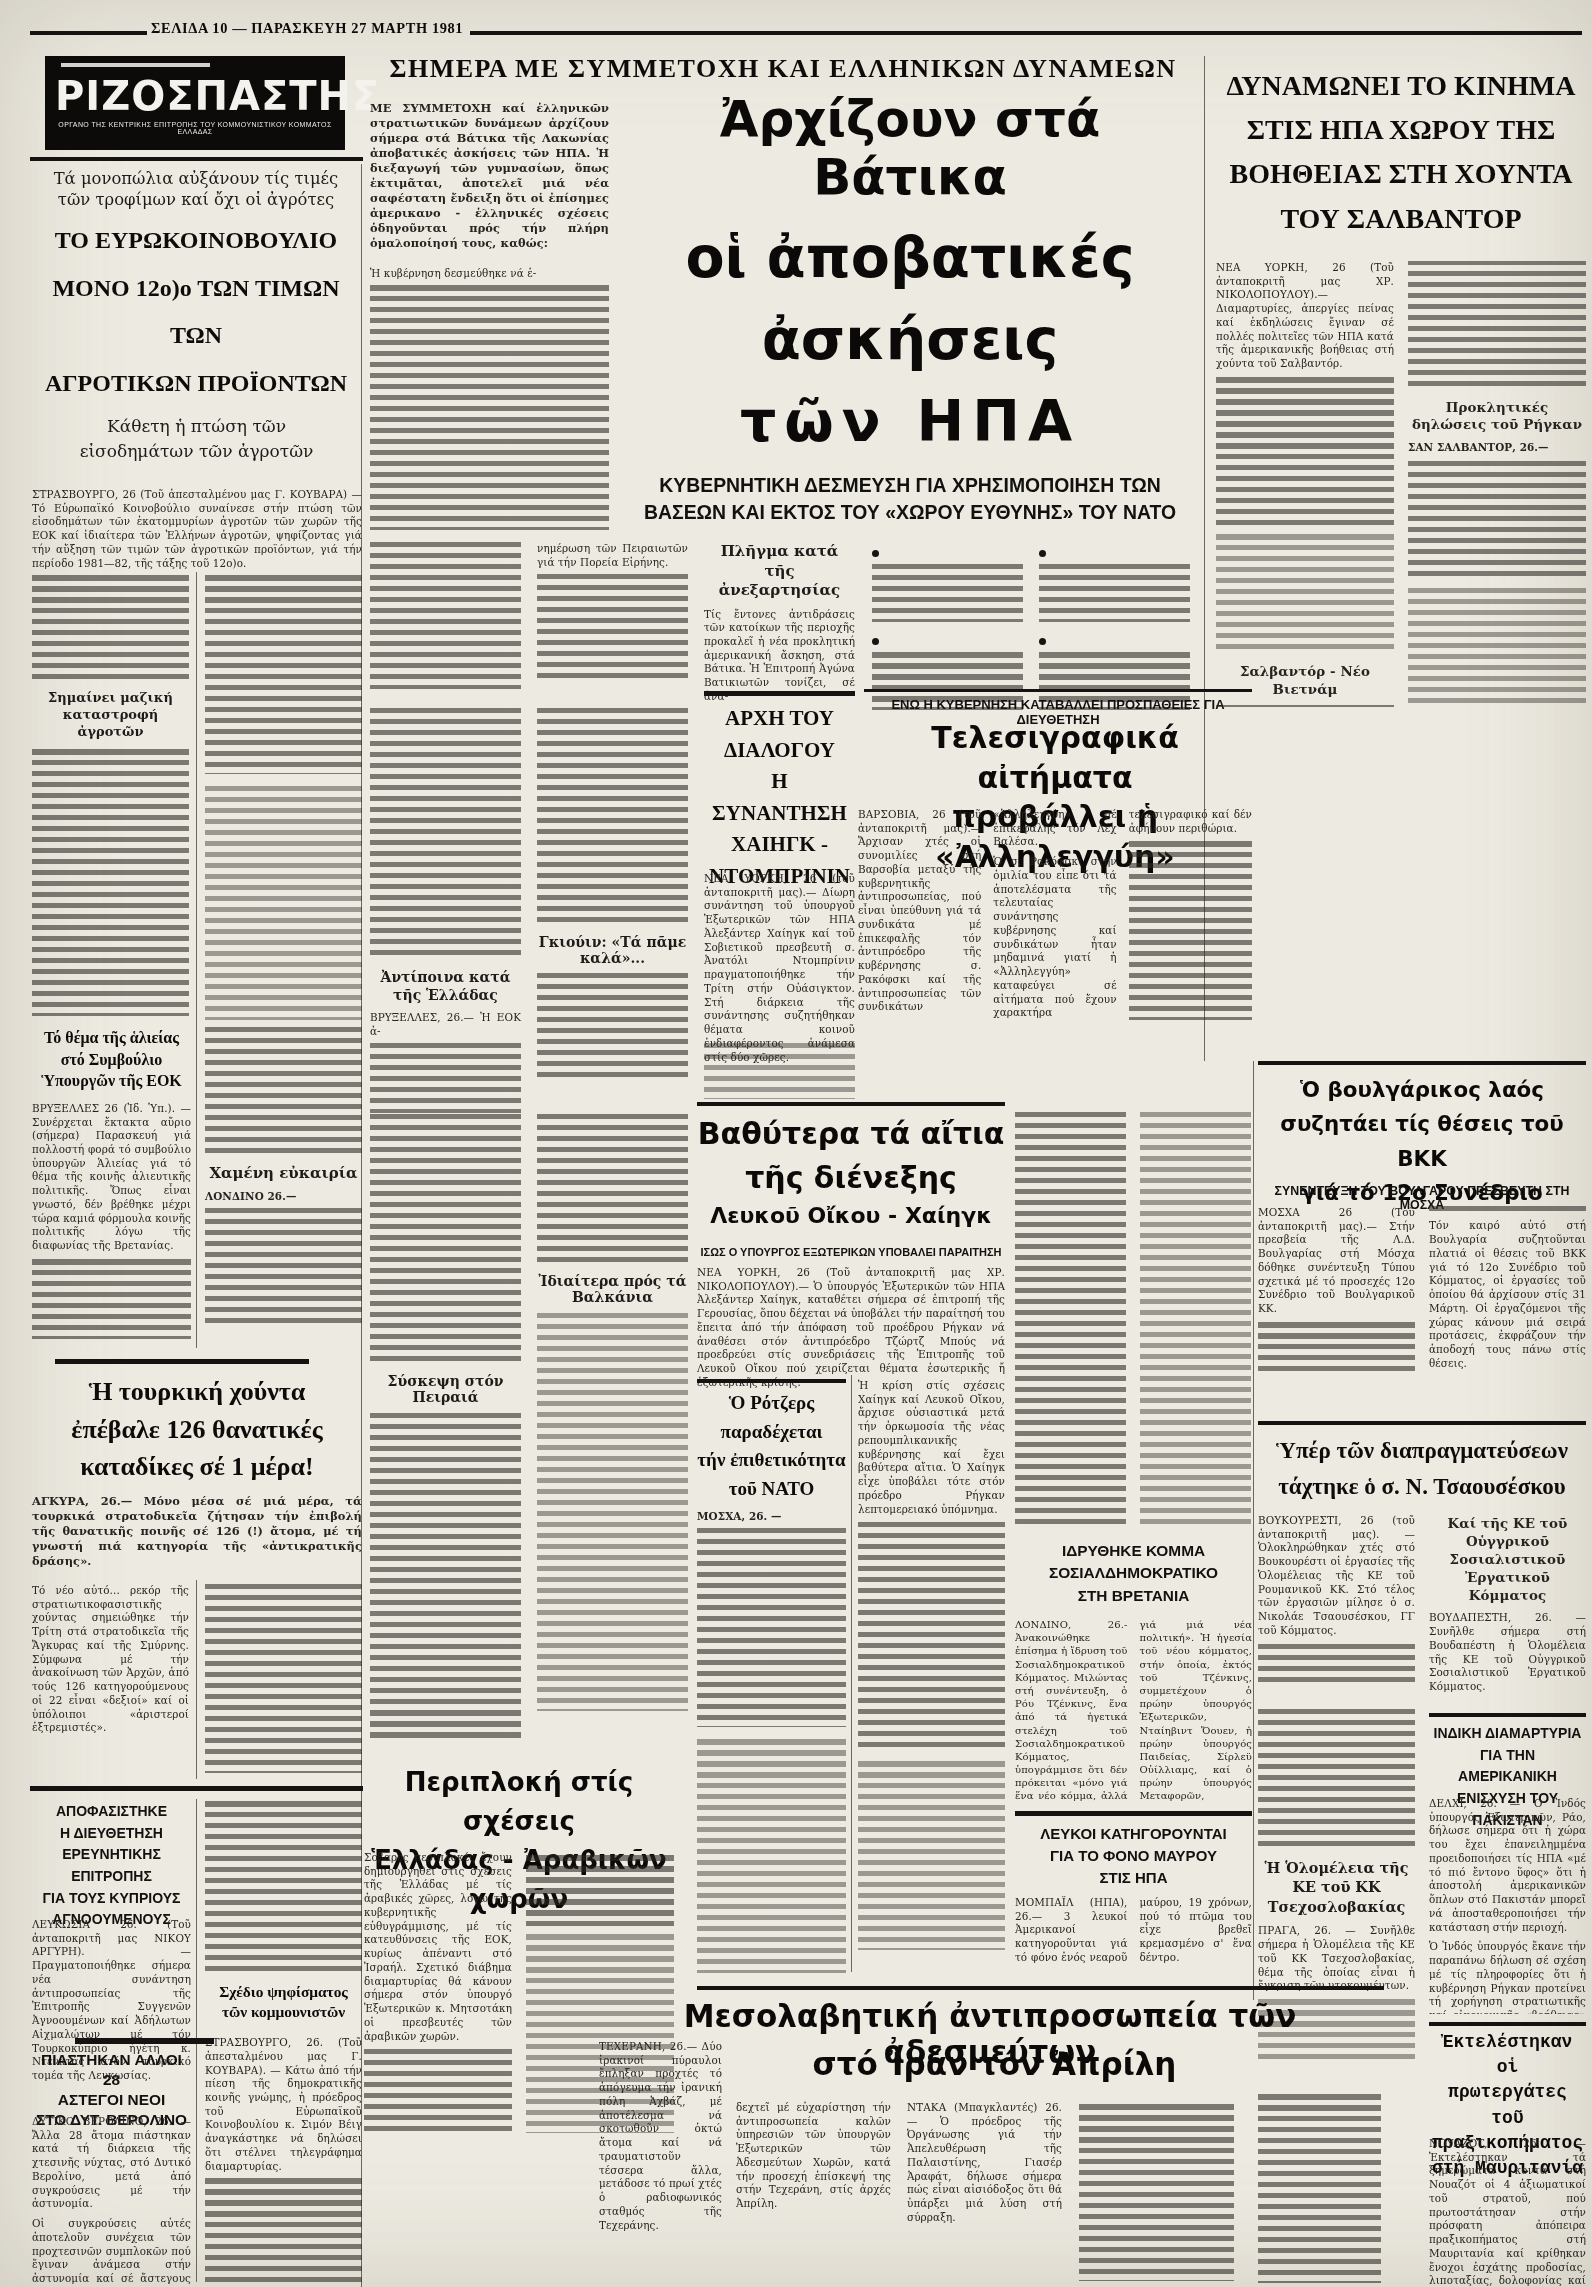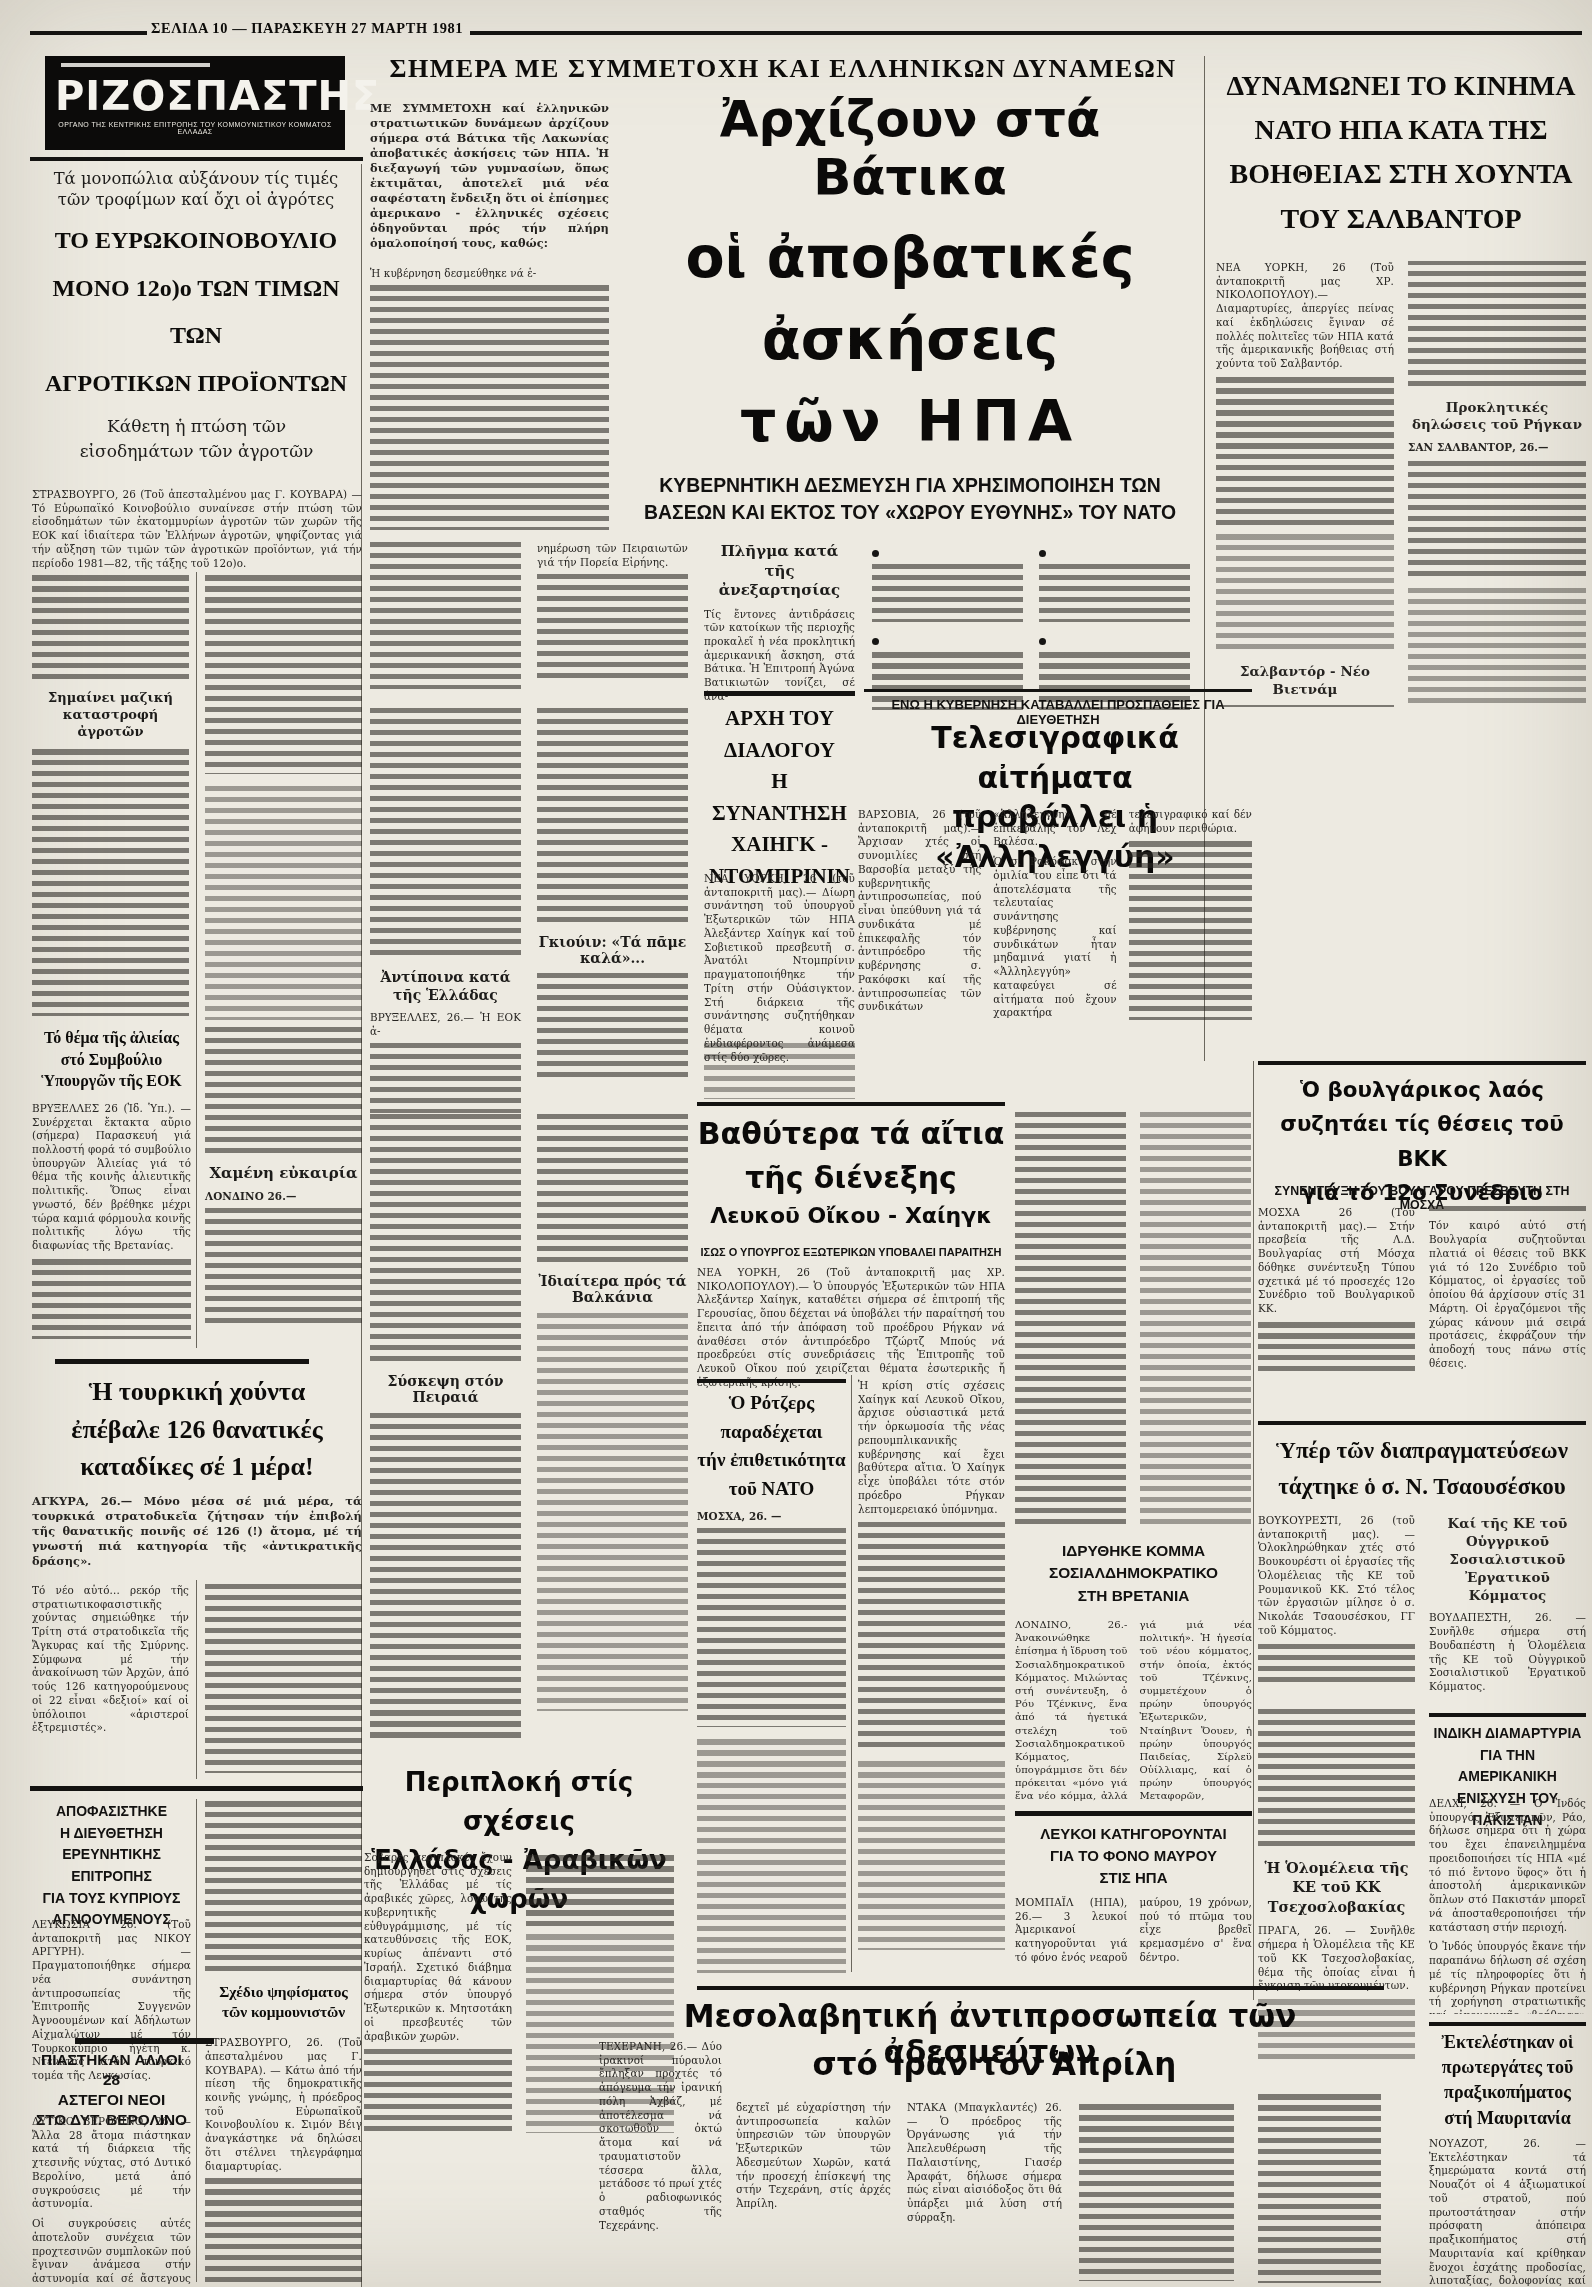--- a/index.html
+++ b/index.html
@@ -181,21 +181,21 @@
     <div>προβάλλει ἡ «Ἀλληλεγγύη»</div>
   </div>
   <div class="b jt" style="left:858px;top:808px;width:394px;height:292px;column-count:3;column-gap:12px;overflow:hidden;">
     <p>ΒΑΡΣΟΒΙΑ, 26 (τοῦ ἀνταποκριτῆ μας).— Ἄρχισαν χτές οἱ συνομιλίες στή Βαρσοβία μεταξύ τῆς κυβερνητικῆς ἀντιπροσωπείας, πού εἶναι ὑπεύθυνη γιά τά συνδικάτα μέ ἐπικεφαλῆς τόν ἀντιπρόεδρο τῆς κυβέρνησης σ. Ρακόφσκι καί τῆς ἀντιπροσωπείας τῶν συνδικάτων «Ἀλληλεγγύη» μέ ἐπικεφαλῆς τόν Λέχ Βαλέσα.</p>
     <p>Ὁ σ. Ρακόφσκι στήν ὁμιλία του εἶπε ὅτι τά ἀποτελέσματα τῆς τελευταίας συνάντησης κυβέρνησης καί συνδικάτων ἦταν μηδαμινά γιατί ἡ «Ἀλληλεγγύη» καταφεύγει σέ αἰτήματα πού ἔχουν χαρακτήρα τελεσιγραφικό καί δέν ἀφήνουν περιθώρια.</p>
     <div class="sim" style="height:179px;"></div>
   </div>
 
   <div class="b sh c" style="left:1216px;top:64px;width:370px;font-size:28px;line-height:1.58;">
     <div>ΔΥΝΑΜΩΝΕΙ ΤΟ ΚΙΝΗΜΑ</div>
-    <div>ΝΑΤΟ ΗΠΑ ΚΑΤΑ ΤΗΣ</div>
+    <div>ΣΤΙΣ ΗΠΑ ΧΩΡΟΥ ΤΗΣ</div>
     <div>ΒΟΗΘΕΙΑΣ ΣΤΗ ΧΟΥΝΤΑ</div>
     <div>ΤΟΥ ΣΑΛΒΑΝΤΟΡ</div>
   </div>
   <div class="b jt" style="left:1216px;top:261px;width:370px;height:794px;column-count:2;column-gap:14px;overflow:hidden;">
     <p>ΝΕΑ ΥΟΡΚΗ, 26 (Τοῦ ἀνταποκριτῆ μας ΧΡ. ΝΙΚΟΛΟΠΟΥΛΟΥ).— Διαμαρτυρίες, ἀπεργίες πείνας καί ἐκδηλώσεις ἔγιναν σέ πολλές πολιτεῖες τῶν ΗΠΑ κατά τῆς ἀμερικανικῆς βοήθειας στή χούντα τοῦ Σαλβαντόρ.</p>
     <div class="sim" style="height:149px;margin-bottom:8px;"></div>
     <div class="sim l" style="height:119px;margin-bottom:10px;"></div>
     <div class="crh" style="font-size:13.4px;margin:4px 0 7px;">Σαλβαντόρ - Νέο Βιετνάμ</div>
     <div class="sim" style="height:129px;margin-bottom:10px;"></div>
     <div class="crh" style="font-size:13.4px;margin:4px 0 7px;">Προκλητικές δηλώσεις τοῦ Ρήγκαν</div>
@@ -303,21 +303,21 @@
     <div>ΙΝΔΙΚΗ ΔΙΑΜΑΡΤΥΡΙΑ</div>
     <div>ΓΙΑ ΤΗΝ ΑΜΕΡΙΚΑΝΙΚΗ</div>
     <div>ΕΝΙΣΧΥΣΗ ΤΟΥ ΠΑΚΙΣΤΑΝ</div>
   </div>
   <div class="b jt" style="left:1429px;top:1797px;width:157px;height:217px;overflow:hidden;">
     <p>ΔΕΛΧΙ, 26. — Ὁ Ἰνδός ὑπουργός Ἐξωτερικῶν, Ράο, δήλωσε σήμερα ὅτι ἡ χώρα του ἔχει ἐπανειλημμένα προειδοποιήσει τίς ΗΠΑ «μέ τό πιό ἔντονο ὕφος» ὅτι ἡ ἀποστολή ἀμερικανικῶν ὅπλων στό Πακιστάν μπορεῖ νά ἀποσταθεροποιήσει τήν κατάσταση στήν περιοχή.</p>
     <p>Ὁ Ἰνδός ὑπουργός ἔκανε τήν παραπάνω δήλωση σέ σχέση μέ τίς πληροφορίες ὅτι ἡ κυβέρνηση Ρήγκαν προτείνει τή χορήγηση στρατιωτικῆς καί οἰκονομικῆς «βοήθειας» στό Πακιστάν, ὕψους 500 ἑκατομμυρίων δολλαρίων.</p>
   </div>
 
   <div class="b bar" style="left:1429px;top:2022px;width:157px;height:4px;"></div>
-  <div class="b sh c" style="left:1429px;top:2030px;width:157px;font-size:18px;line-height:1.4;">
+  <div class="b sh c" style="left:1429px;top:2030px;width:157px;font-size:18px;line-height:1.4;font-family:Liberation Mono, monospace;">
     <div>Ἐκτελέστηκαν οἱ</div>
     <div>πρωτεργάτες τοῦ</div>
     <div>πραξικοπήματος</div>
     <div>στή Μαυριτανία</div>
   </div>
   <div class="b jt" style="left:1429px;top:2137px;width:157px;height:149px;overflow:hidden;">
     <p>ΝΟΥΑΖΟΤ, 26. — Ἐκτελέστηκαν τά ξημερώματα κοντά στή Νουαζότ οἱ 4 ἀξιωματικοί τοῦ στρατοῦ, πού πρωτοστάτησαν στήν πρόσφατη ἀπόπειρα πραξικοπήματος στή Μαυριτανία καί κρίθηκαν ἔνοχοι ἐσχάτης προδοσίας, λιποταξίας, δολοφονίας καί κατασκοπείας γιά λογαριασμό τοῦ ἐχθροῦ.</p>
 
   </div>
 

